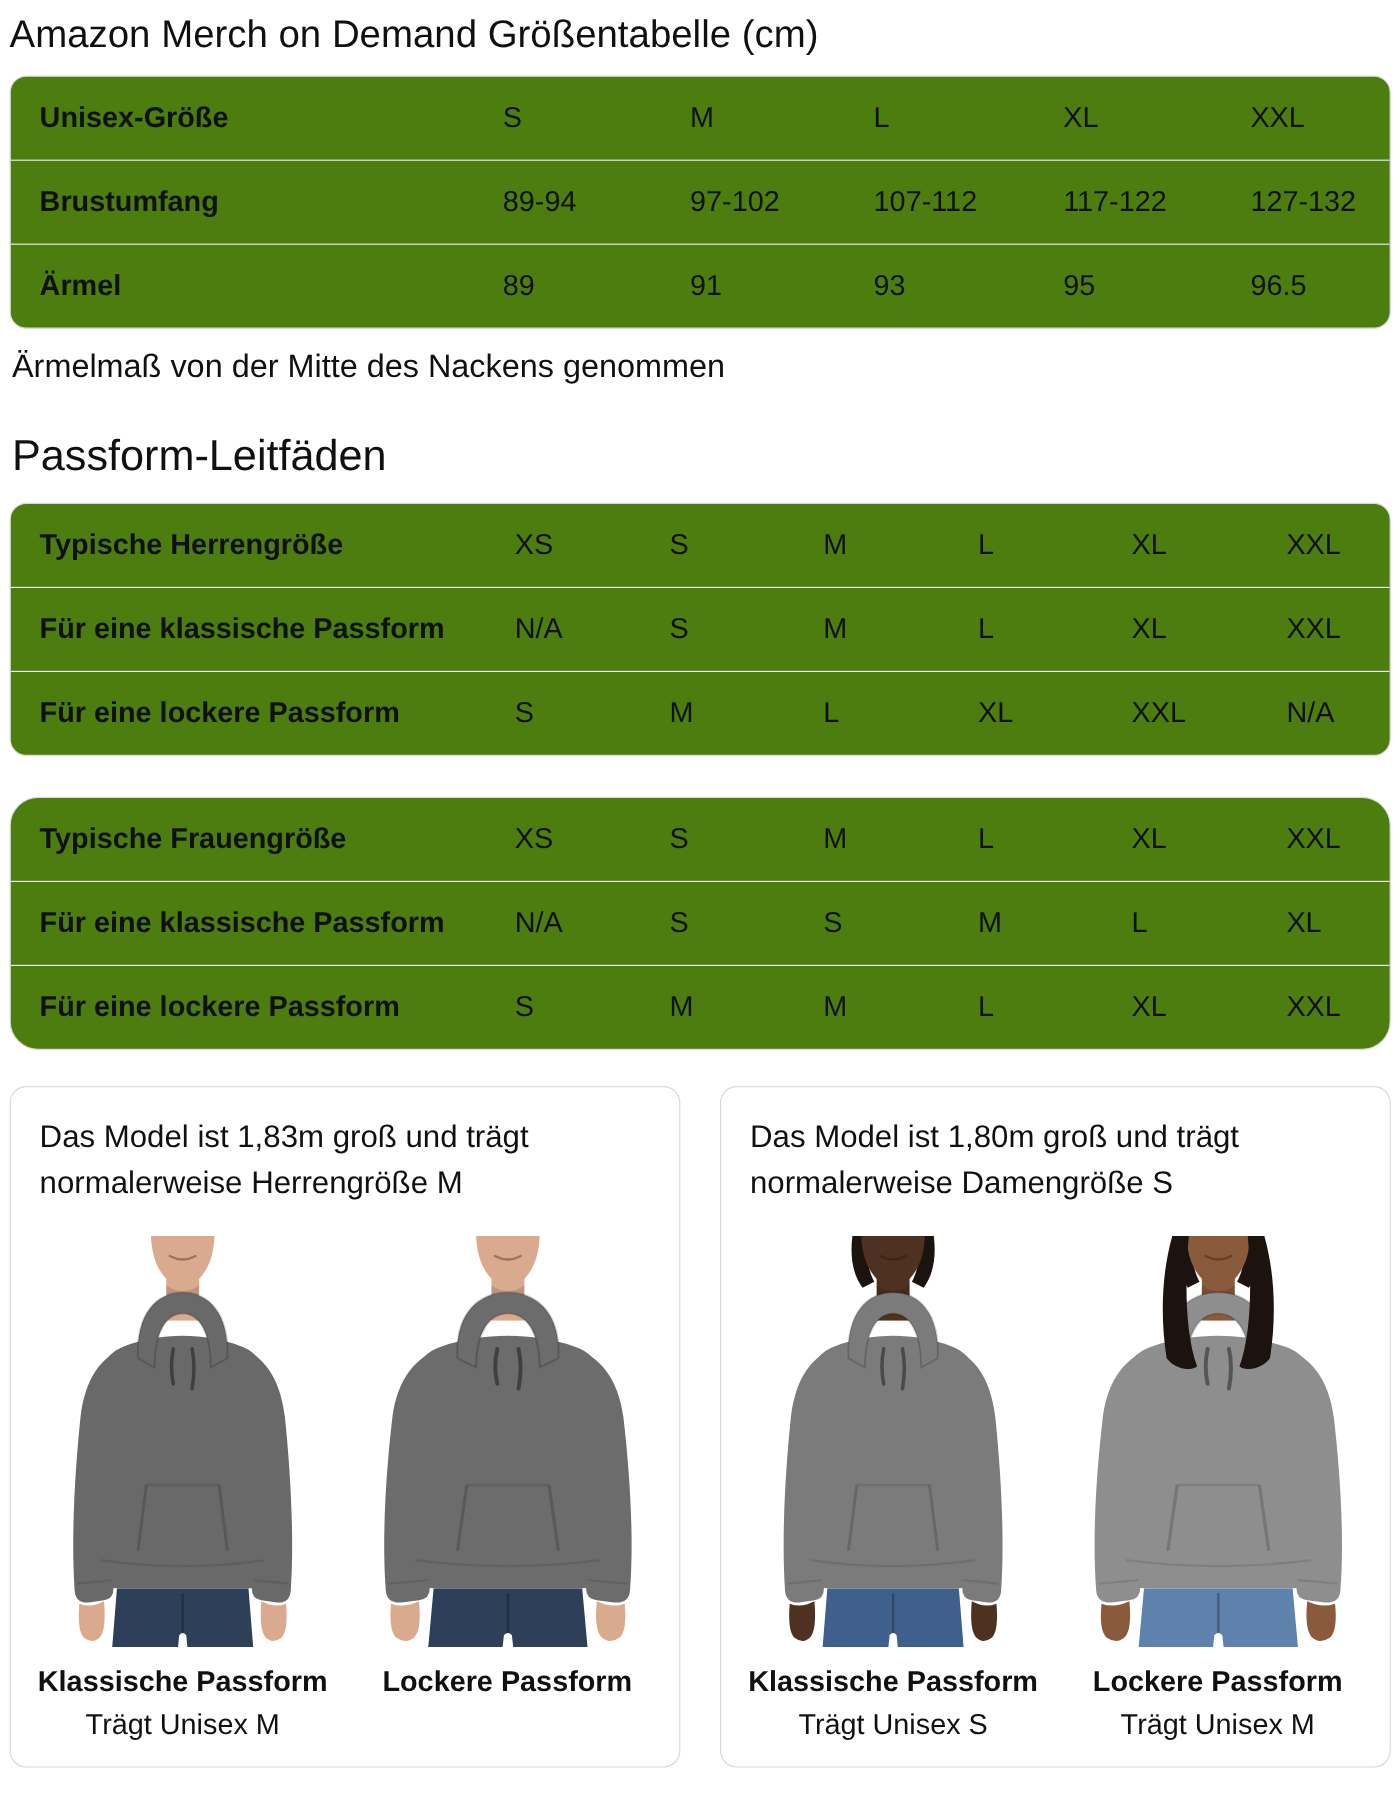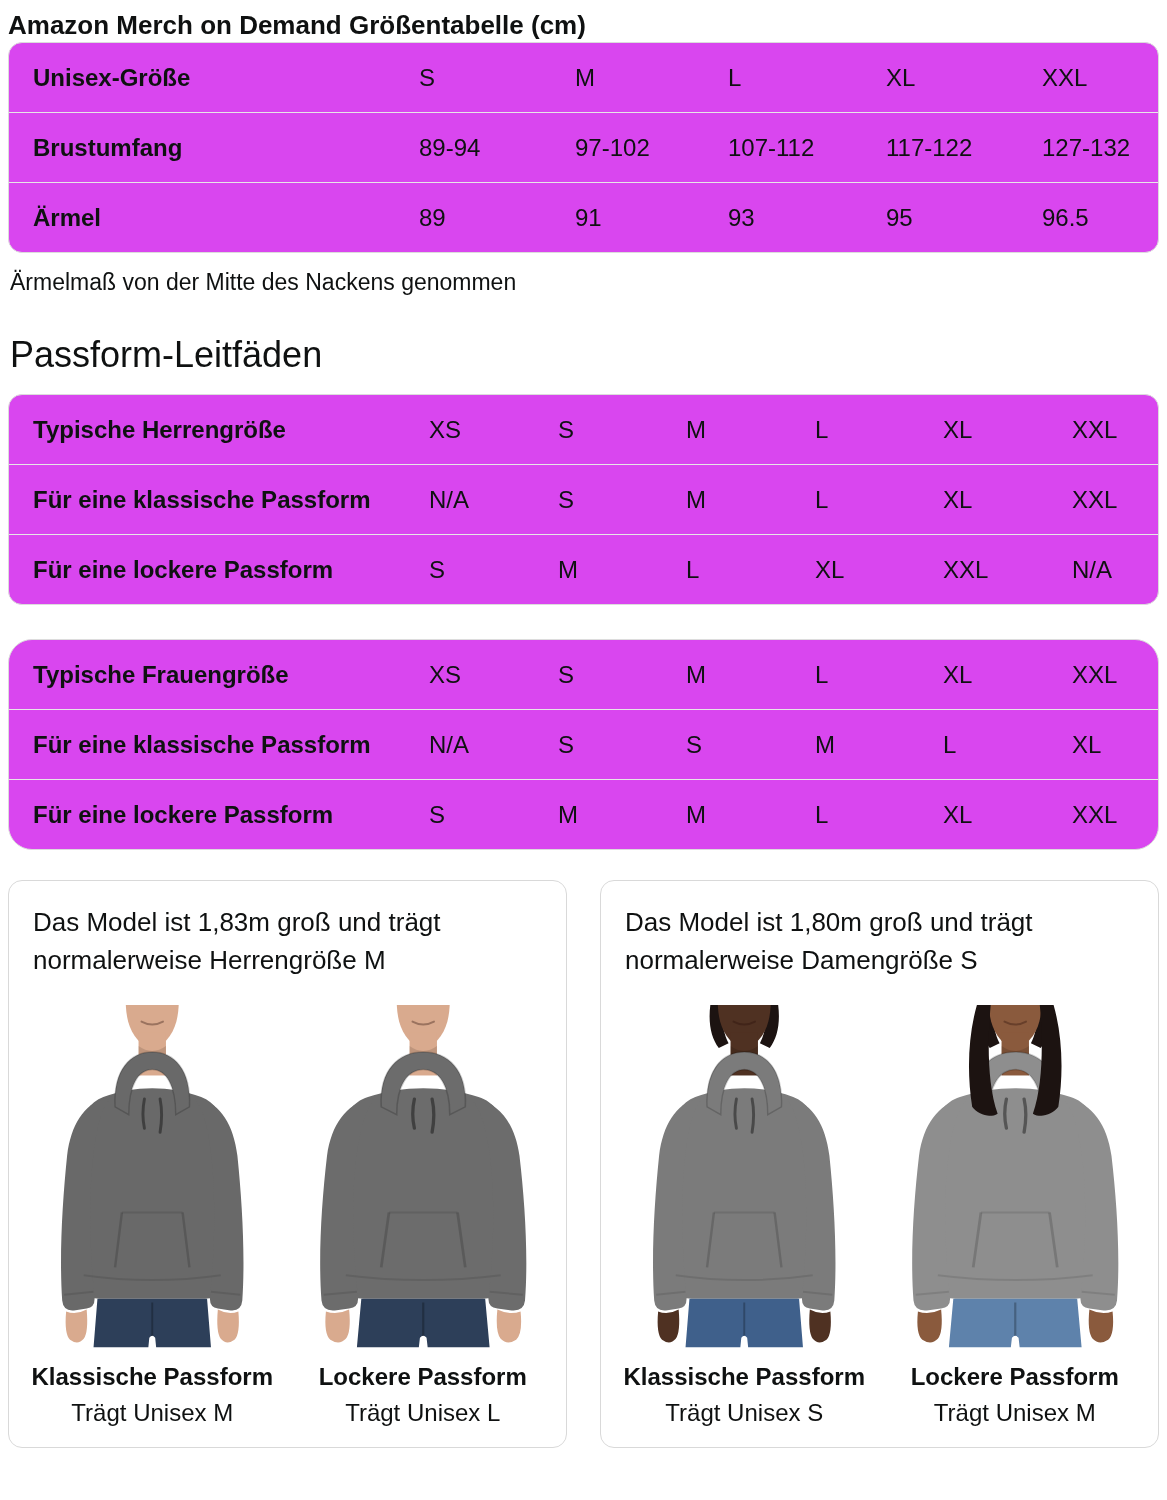--- a/index.html
+++ b/index.html
@@ -1,29 +1,29 @@
 <!DOCTYPE html>
 <html style="--text: #0f1111; --table-border: #dcdcdc; --row-divider: #e7e7e7; --card-border: #d9d9d9; --hoodie-men-classic: #696969; --hoodie-men-loose: #6c6c6c; --hoodie-women-classic: #7b7b7b; --hoodie-women-loose: #8e8e8e; --jeans-men: #2d3f59; --jeans-women-classic: #3f608b; --jeans-women-loose: #5e82ab; --skin-men: #d9aa8e; --skin-women-classic: #4f3122; --skin-women-loose: #8a5a3d; --hair-dark: #1c1311;"><head>
 <meta charset="utf-8">
 <style>
   html,body{margin:0;padding:0;background:#fff;}
   body{
     width:1167px;height:1500px;box-sizing:border-box;padding:8px;
     font-family:"Liberation Sans",sans-serif;color:var(--text,#0f1111);
     -webkit-font-smoothing:antialiased;overflow:hidden;
   }
-  .page-title{font-size:26px;font-weight:700;margin:2px 0 1px 0;}
-  .table{border:1px solid var(--table-border,#dcdcdc);border-radius:14px;background:#d946ef;overflow:hidden;}
+  .page-title{font-size:32px;font-weight:400;margin:2px 0 16px 0;}
+  .table{border:1px solid var(--table-border,#dcdcdc);border-radius:14px;background:#4d7c0f;overflow:hidden;}
   .row{display:grid;align-items:center;}
   .row + .row{border-top:1px solid var(--row-divider,#e7e7e7);}
   .stable .row{grid-template-columns:402px 156px 153px 158px 156px 1fr;height:69px;}
   .ftable .row{grid-template-columns:412px 129px 128px 129px 128px 129px 1fr;height:69px;}
   .cell{font-size:24px;padding-left:8px;white-space:nowrap;}
   .cell.label{font-weight:700;padding-left:24px;}
-  .note{font-size:23px;margin:16px 0 0 2px;}
+  .note{font-size:27px;margin:16px 0 0 2px;}
   .fit-heading{font-size:36px;font-weight:400;margin:38px 0 18px 2px;}
   .ftable.second{margin-top:34px;border-radius:24px;}
   .cards{display:flex;gap:33px;margin-top:30px;}
   .card{flex:1;border:1px solid var(--card-border,#d9d9d9);border-radius:14px;padding:22px 12px 16px 12px;box-sizing:border-box;}
   .card-desc{font-size:26px;line-height:38px;margin:0 0 22px 12px;max-width:468px;}
   .models{display:flex;gap:8px;}
   .model-col{flex:1;margin:4px;min-width:0;}
   .model-figure{height:346px;overflow:hidden;background:#fff;}
   .model-figure svg{width:100%;height:100%;display:block;}
   .cap{font-weight:700;font-size:24px;text-align:center;margin-top:12px;white-space:nowrap;}
@@ -190,21 +190,20 @@
         </figcaption>
       </figure>
       <figure class="model-col">
         <div class="model-figure fig-man-loose">
           <svg viewBox="0 0 260 350" preserveAspectRatio="xMidYMin meet">
               <use href="#fig-loose"></use>
             </svg>
         </div>
         <figcaption>
           <div class="cap">Lockere Passform</div>
-          <div class="subcap">Trägt Unisex L</div>
         </figcaption>
       </figure>
     </div>
   </article>
 
   <article class="card">
     <p class="card-desc">Das Model ist 1,80m groß und trägt normalerweise Damengröße S</p>
     <div class="models">
       <figure class="model-col">
         <div class="model-figure fig-woman-classic">

